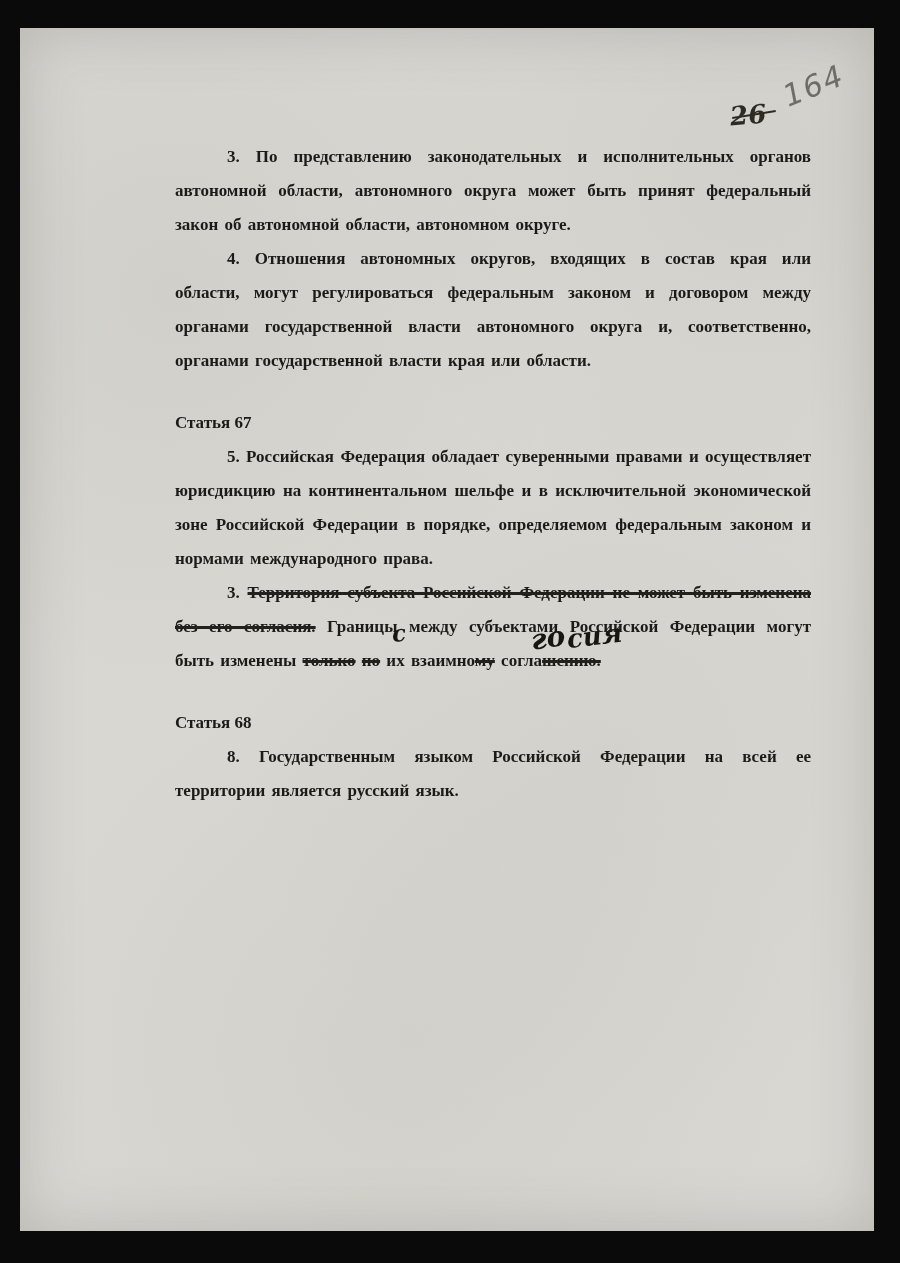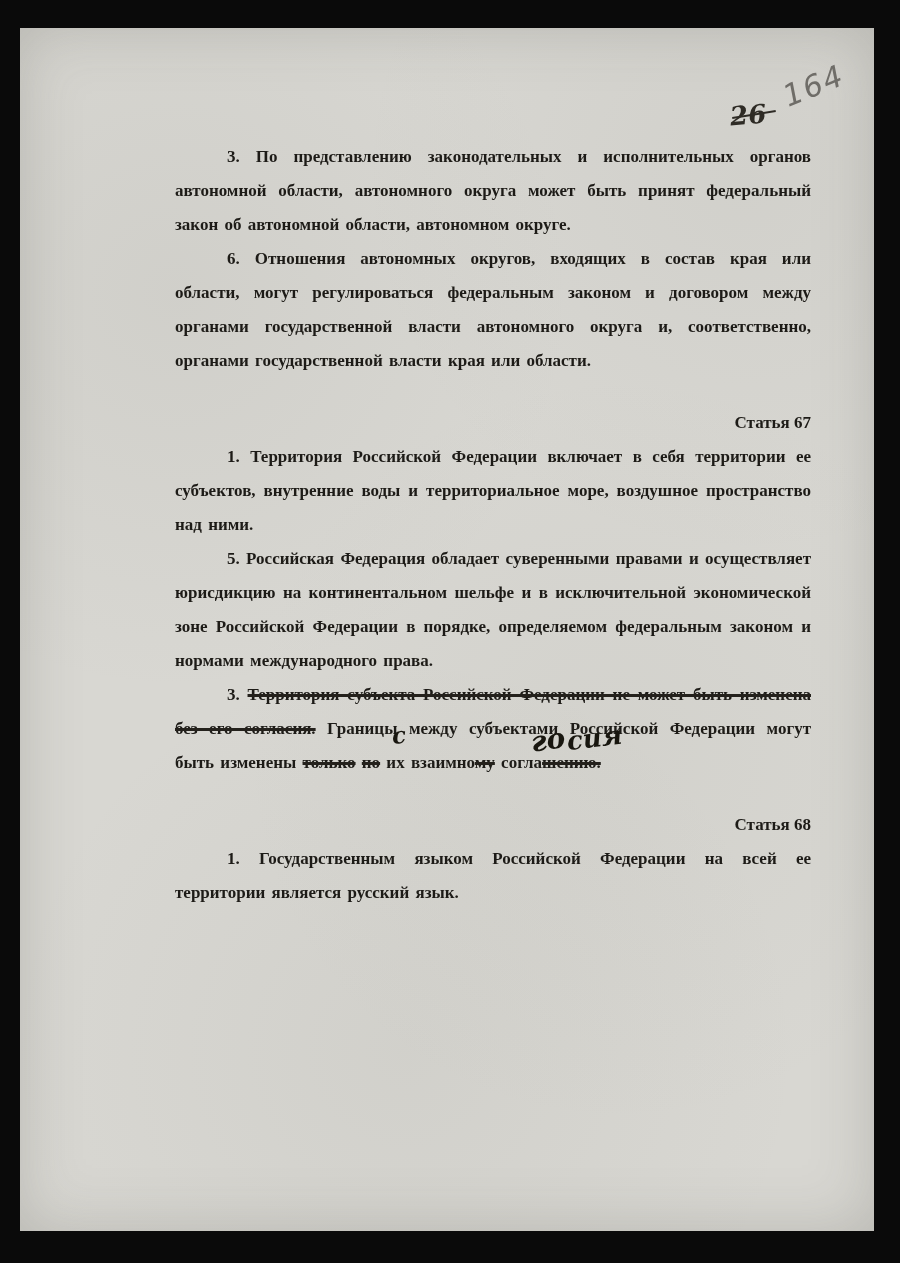--- a/index.html
+++ b/index.html
@@ -34,21 +34,21 @@
     font-weight:bold;
   }
   .para{
     margin:0;
     text-align:justify;
     text-indent:52px;
     word-spacing:2px;
   }
   .heading{
     margin:28px 0 0 0;
-    text-align:right;
+    text-align:left;
     font-weight:bold;
     line-height:34px;
   }
   .seg-struck{
     text-decoration:line-through;
     text-decoration-thickness:2.5px;
     text-decoration-color:#24211c;
   }
   .seg-hand{
     position:relative;
@@ -100,21 +100,20 @@
 <body>
 
 <div class="paper" data-name="scanned-page">
   <div class="pencil-number" data-name="pencil-folio-number">164</div>
   <div class="page-number" data-name="page-number">
     <span data-name="page-number-text">26</span>
     <span class="stroke" data-name="pen-stroke"></span>
   </div>
   <div class="content" data-name="document-body">
       <p class="para" data-name="item-3-autonomous"><span class="seg seg-normal">3. По представлению законодательных и исполнительных органов автономной области, автономного округа может быть принят федеральный закон об автономной области, автономном округе.</span></p>
-      <p class="para" data-name="item-4-okrug-relations"><span class="seg seg-normal">6. Отношения автономных округов, входящих в состав края или области, могут регулироваться федеральным законом и договором между органами государственной власти автономного округа и, соответственно, органами государственной власти края или области.</span></p>
+      <p class="para" data-name="item-4-okrug-relations"><span class="seg seg-normal">4. Отношения автономных округов, входящих в состав края или области, могут регулироваться федеральным законом и договором между органами государственной власти автономного округа и, соответственно, органами государственной власти края или области.</span></p>
       <div class="heading" data-name="article-67-heading"><span class="seg seg-normal">Статья 67</span></div>
-      <p class="para" data-name="article-67-item-1"><span class="seg seg-normal">1. Территория Российской Федерации включает в себя территории ее субъектов, внутренние воды и территориальное море, воздушное пространство над ними.</span></p>
       <p class="para" data-name="article-67-item-2"><span class="seg seg-normal">5. Российская Федерация обладает суверенными правами и осуществляет юрисдикцию на континентальном шельфе и в исключительной экономической зоне Российской Федерации в порядке, определяемом федеральным законом и нормами международного права.</span></p>
       <p class="para" data-name="article-67-item-3-edited"><span class="seg seg-normal">3. </span><span class="seg seg-struck" data-name="struck-sentence">Территория субъекта Российской Федерации не может быть изменена без его согласия.</span><span class="seg seg-normal"> Границы между субъектами Российской Федерации могут быть изменены </span><span class="seg seg-struck" data-name="struck-tolko">только</span><span class="seg seg-normal"> </span><span class="seg seg-struck" data-name="struck-po">по</span><span class="seg seg-hand" data-name="hand-s"><span class="ink">с</span></span><span class="seg seg-normal"> их взаимно</span><span class="seg seg-struck" data-name="struck-mu">му</span><span class="seg seg-hand" data-name="hand-go"><span class="ink">го</span></span><span class="seg seg-normal"> согла</span><span class="seg seg-struck" data-name="struck-sheniyu">шению.</span><span class="seg seg-hand" data-name="hand-siya"><span class="ink">сия</span></span></p>
       <div class="heading" data-name="article-68-heading"><span class="seg seg-normal">Статья 68</span></div>
-      <p class="para" data-name="article-68-item-1"><span class="seg seg-normal">1. Государственным языком Российской Федерации на всей ее территории является русский язык.</span></p>
+      <p class="para" data-name="article-68-item-1"><span class="seg seg-normal">8. Государственным языком Российской Федерации на всей ее территории является русский язык.</span></p>
     </div>
 </div>
 
 </body></html>

